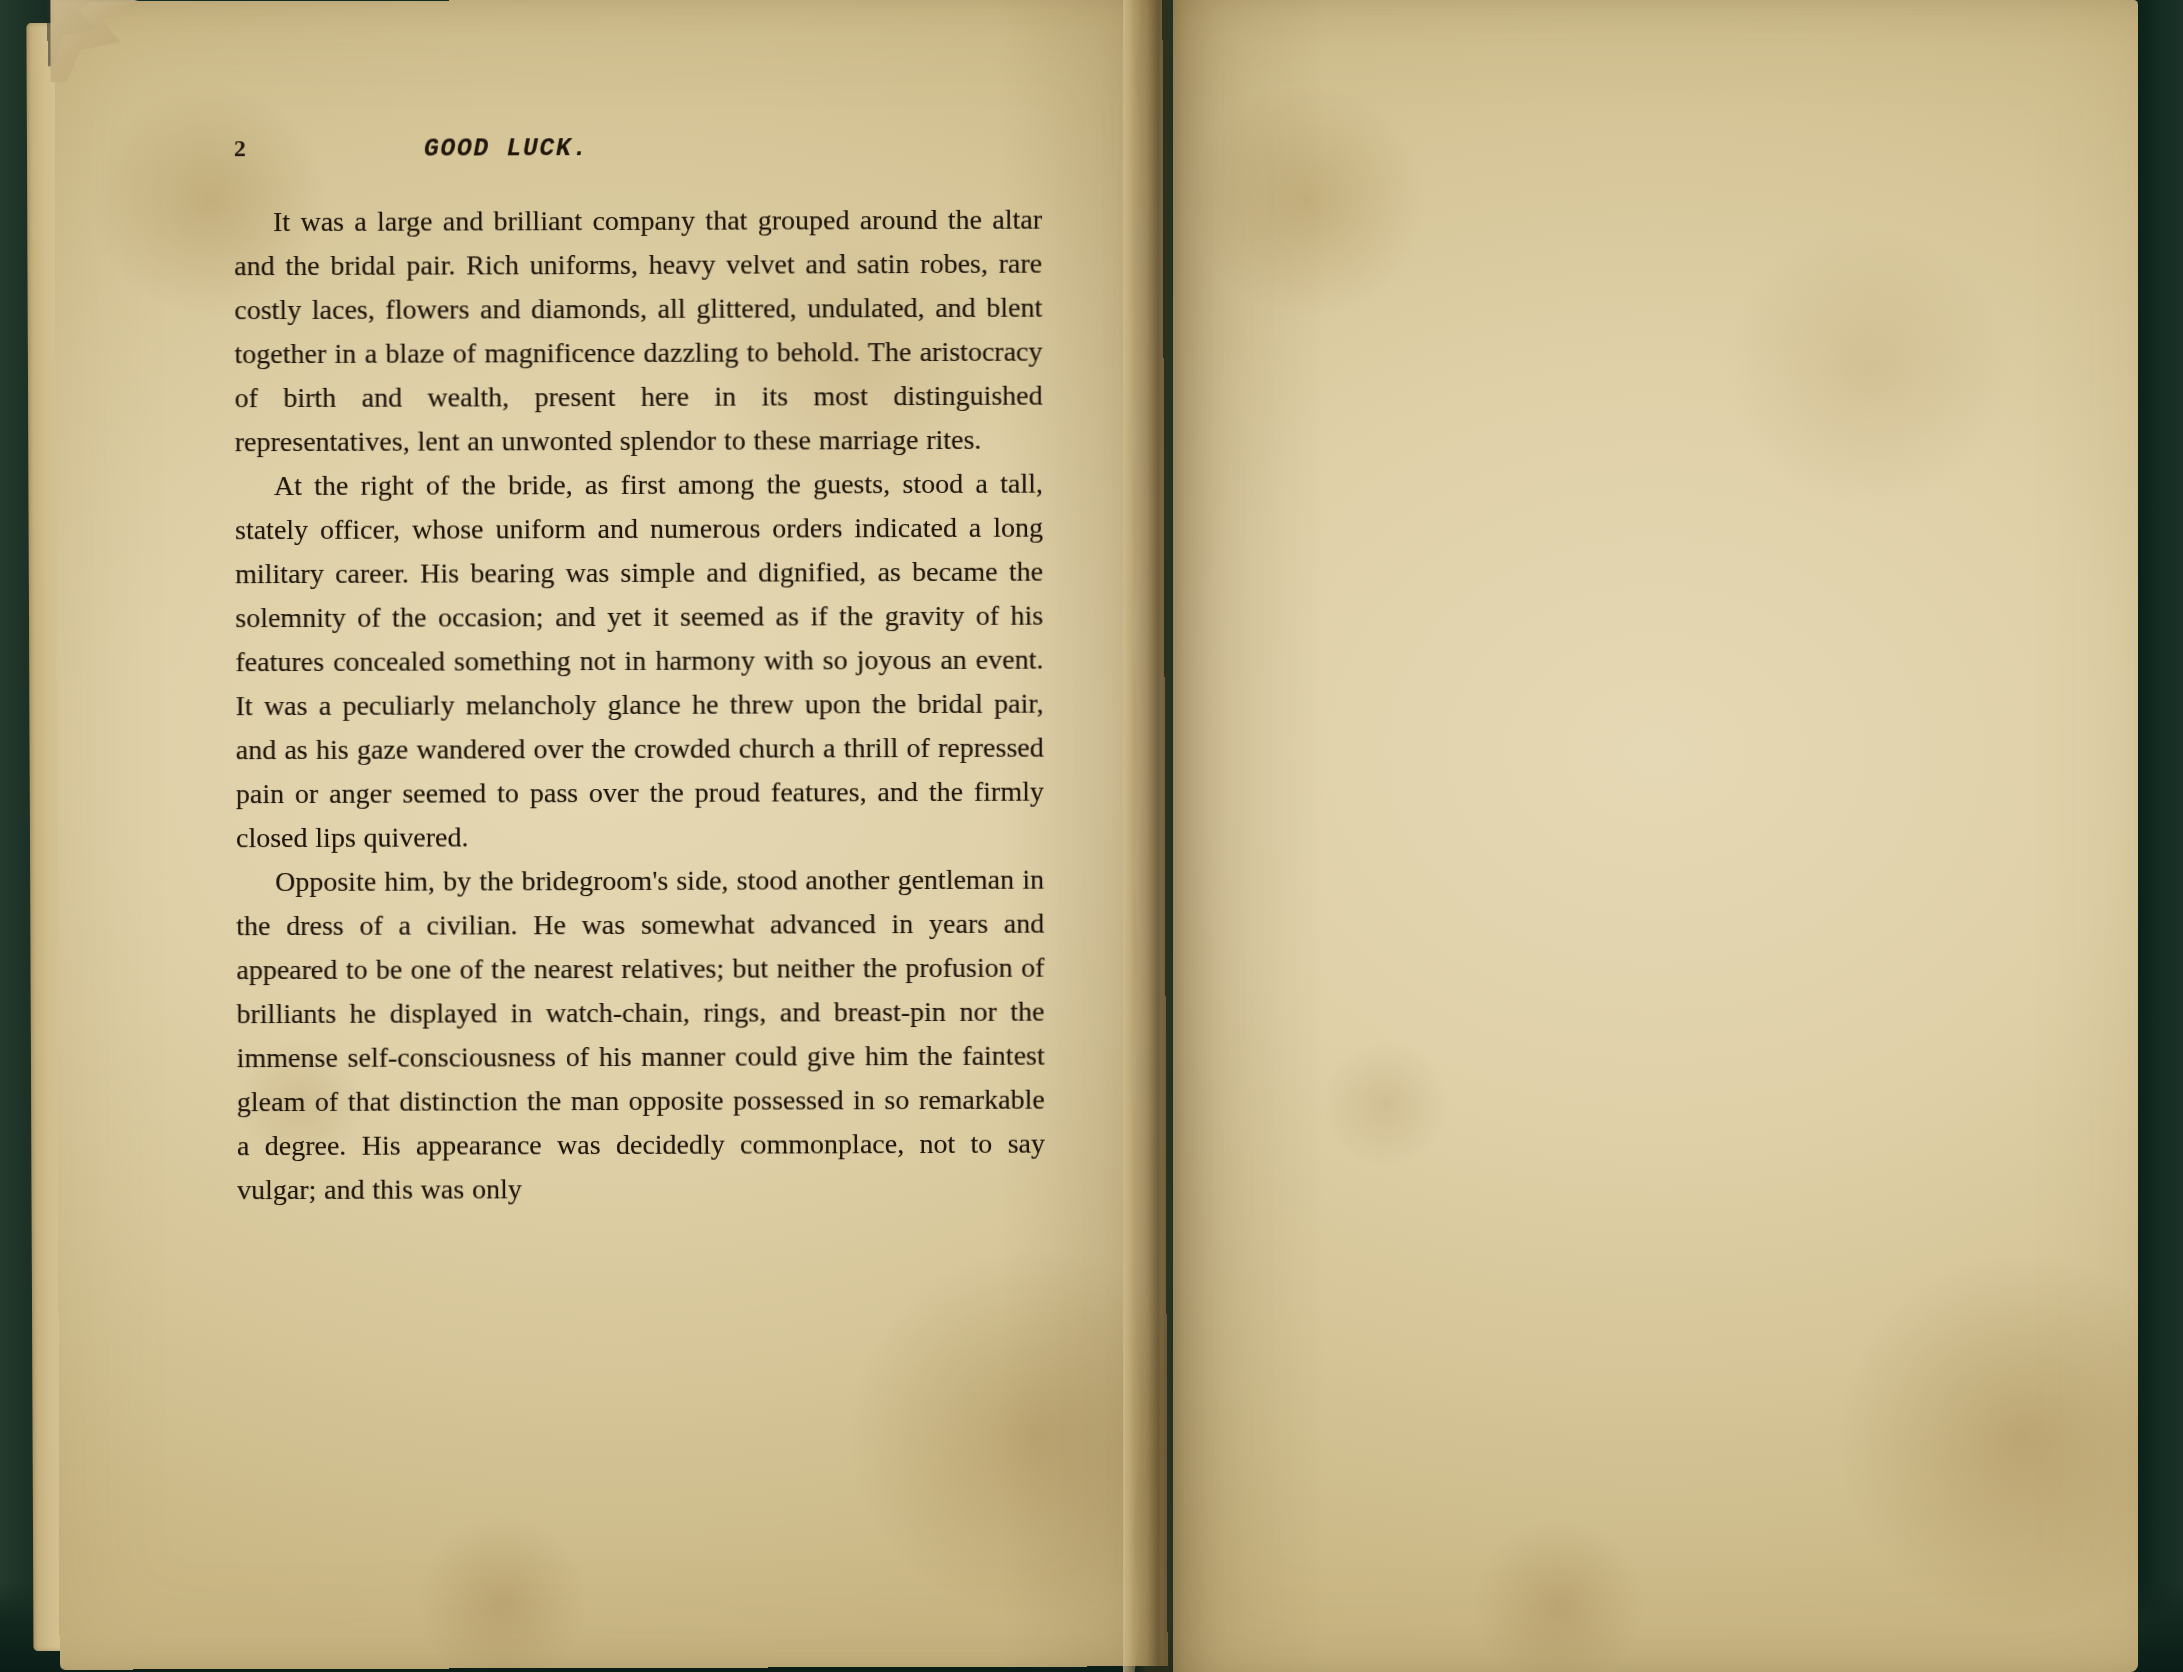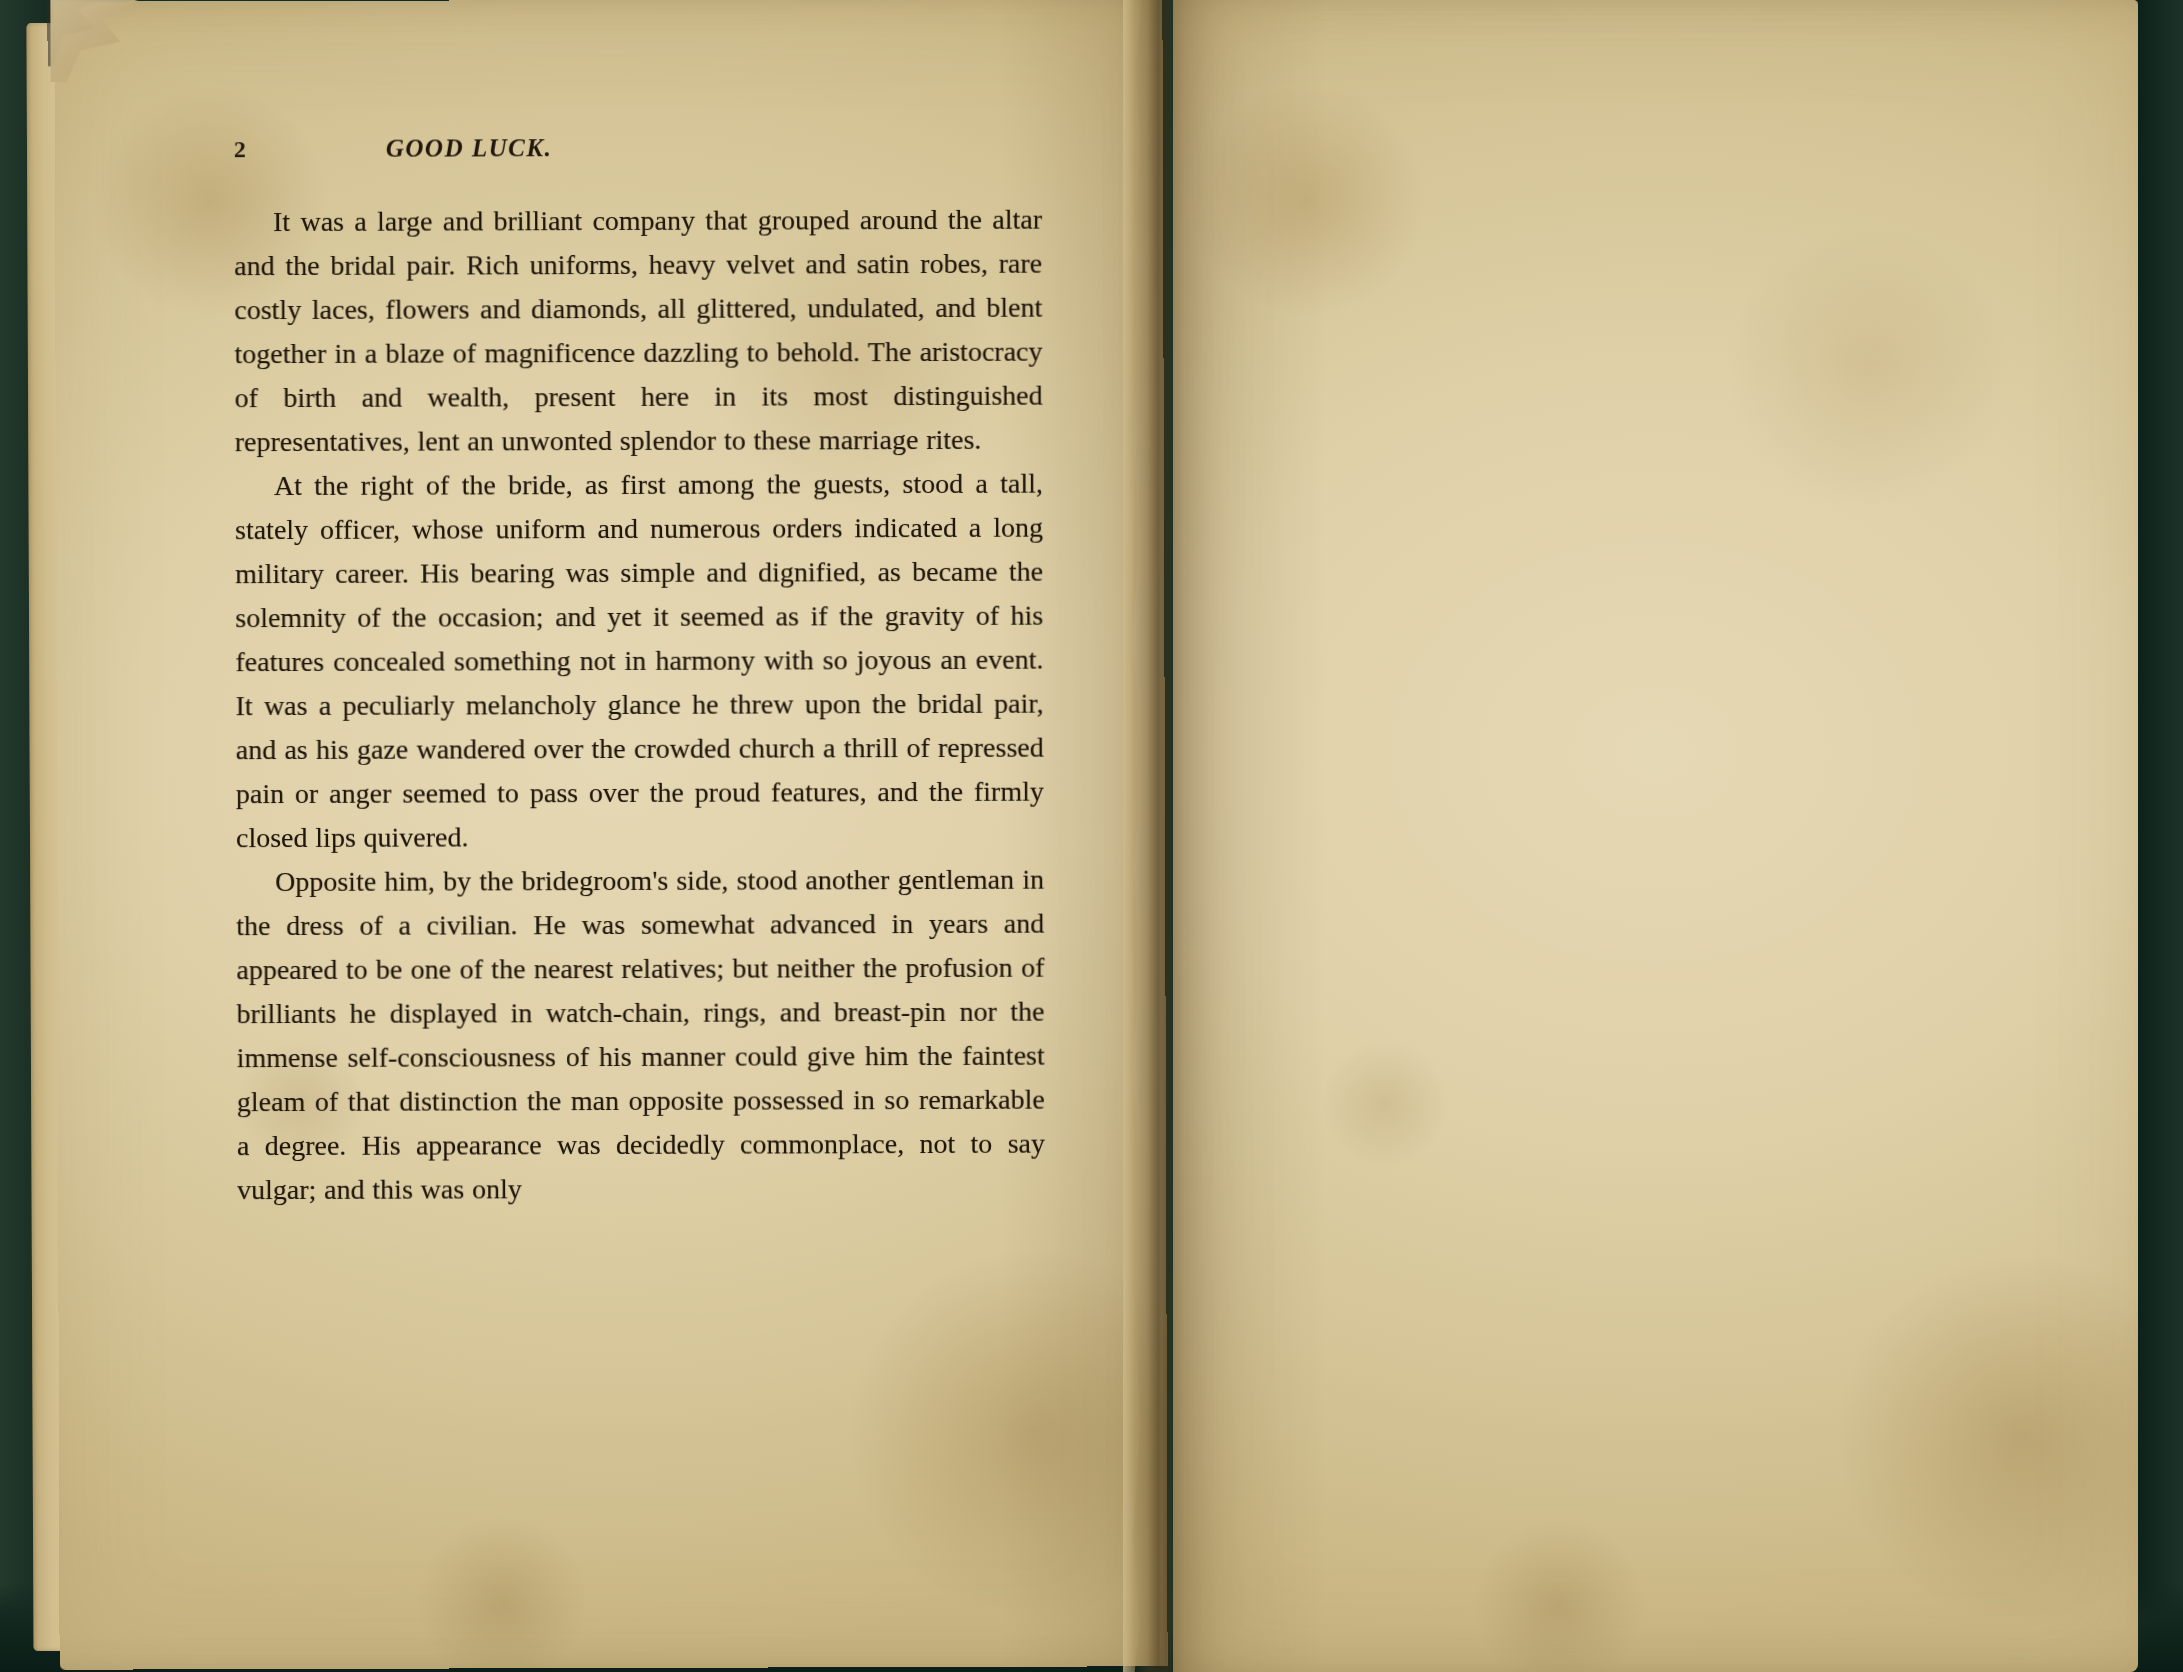--- a/index.html
+++ b/index.html
@@ -159,21 +159,21 @@
     letter-spacing: 0.9px;
     height: 45px;
   }
   .rh-title {
     font-style: italic;
     font-weight: bold;
     letter-spacing: 1.5px;
   }
   #left-col .running-head { justify-content: flex-start; }
   #left-col .folio { width: 75px; }
-  #left-col .rh-title { margin-left: 77px; }
+  #left-col .rh-title { margin-left: 115px; font-family: Liberation Mono, monospace; }
 
   .folio {
     font-size: 24px;
     font-weight: bold;
     color: #241a0e;
   }
 
   .body-text { margin-top: 19.6px; }
 
   .para {

